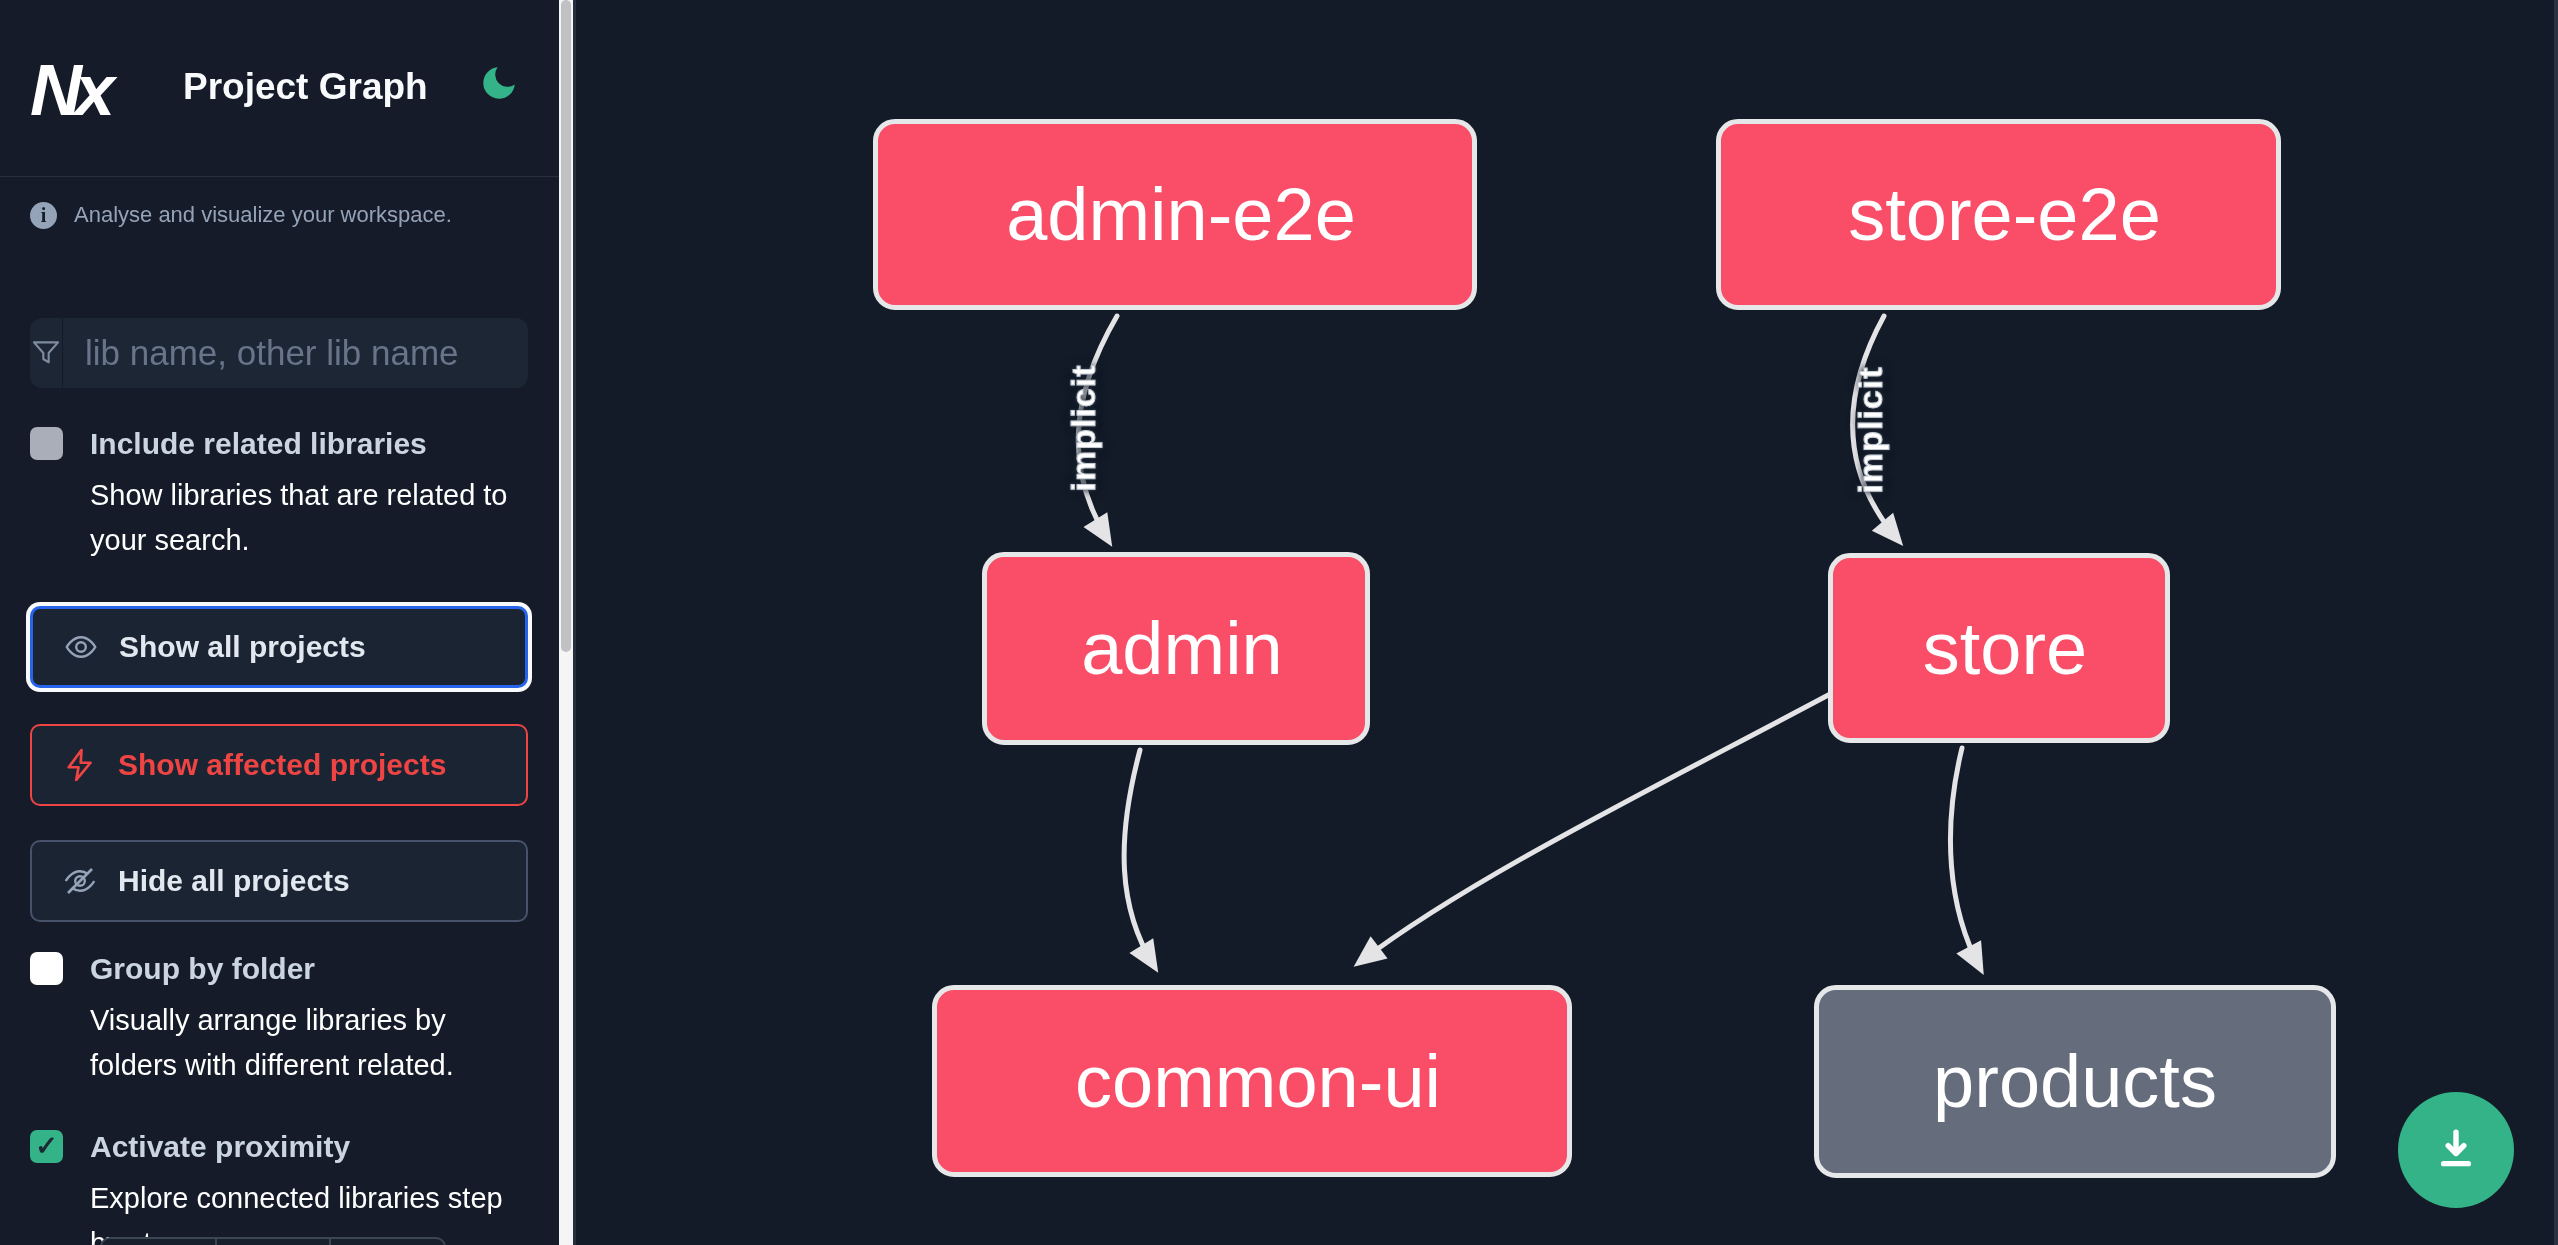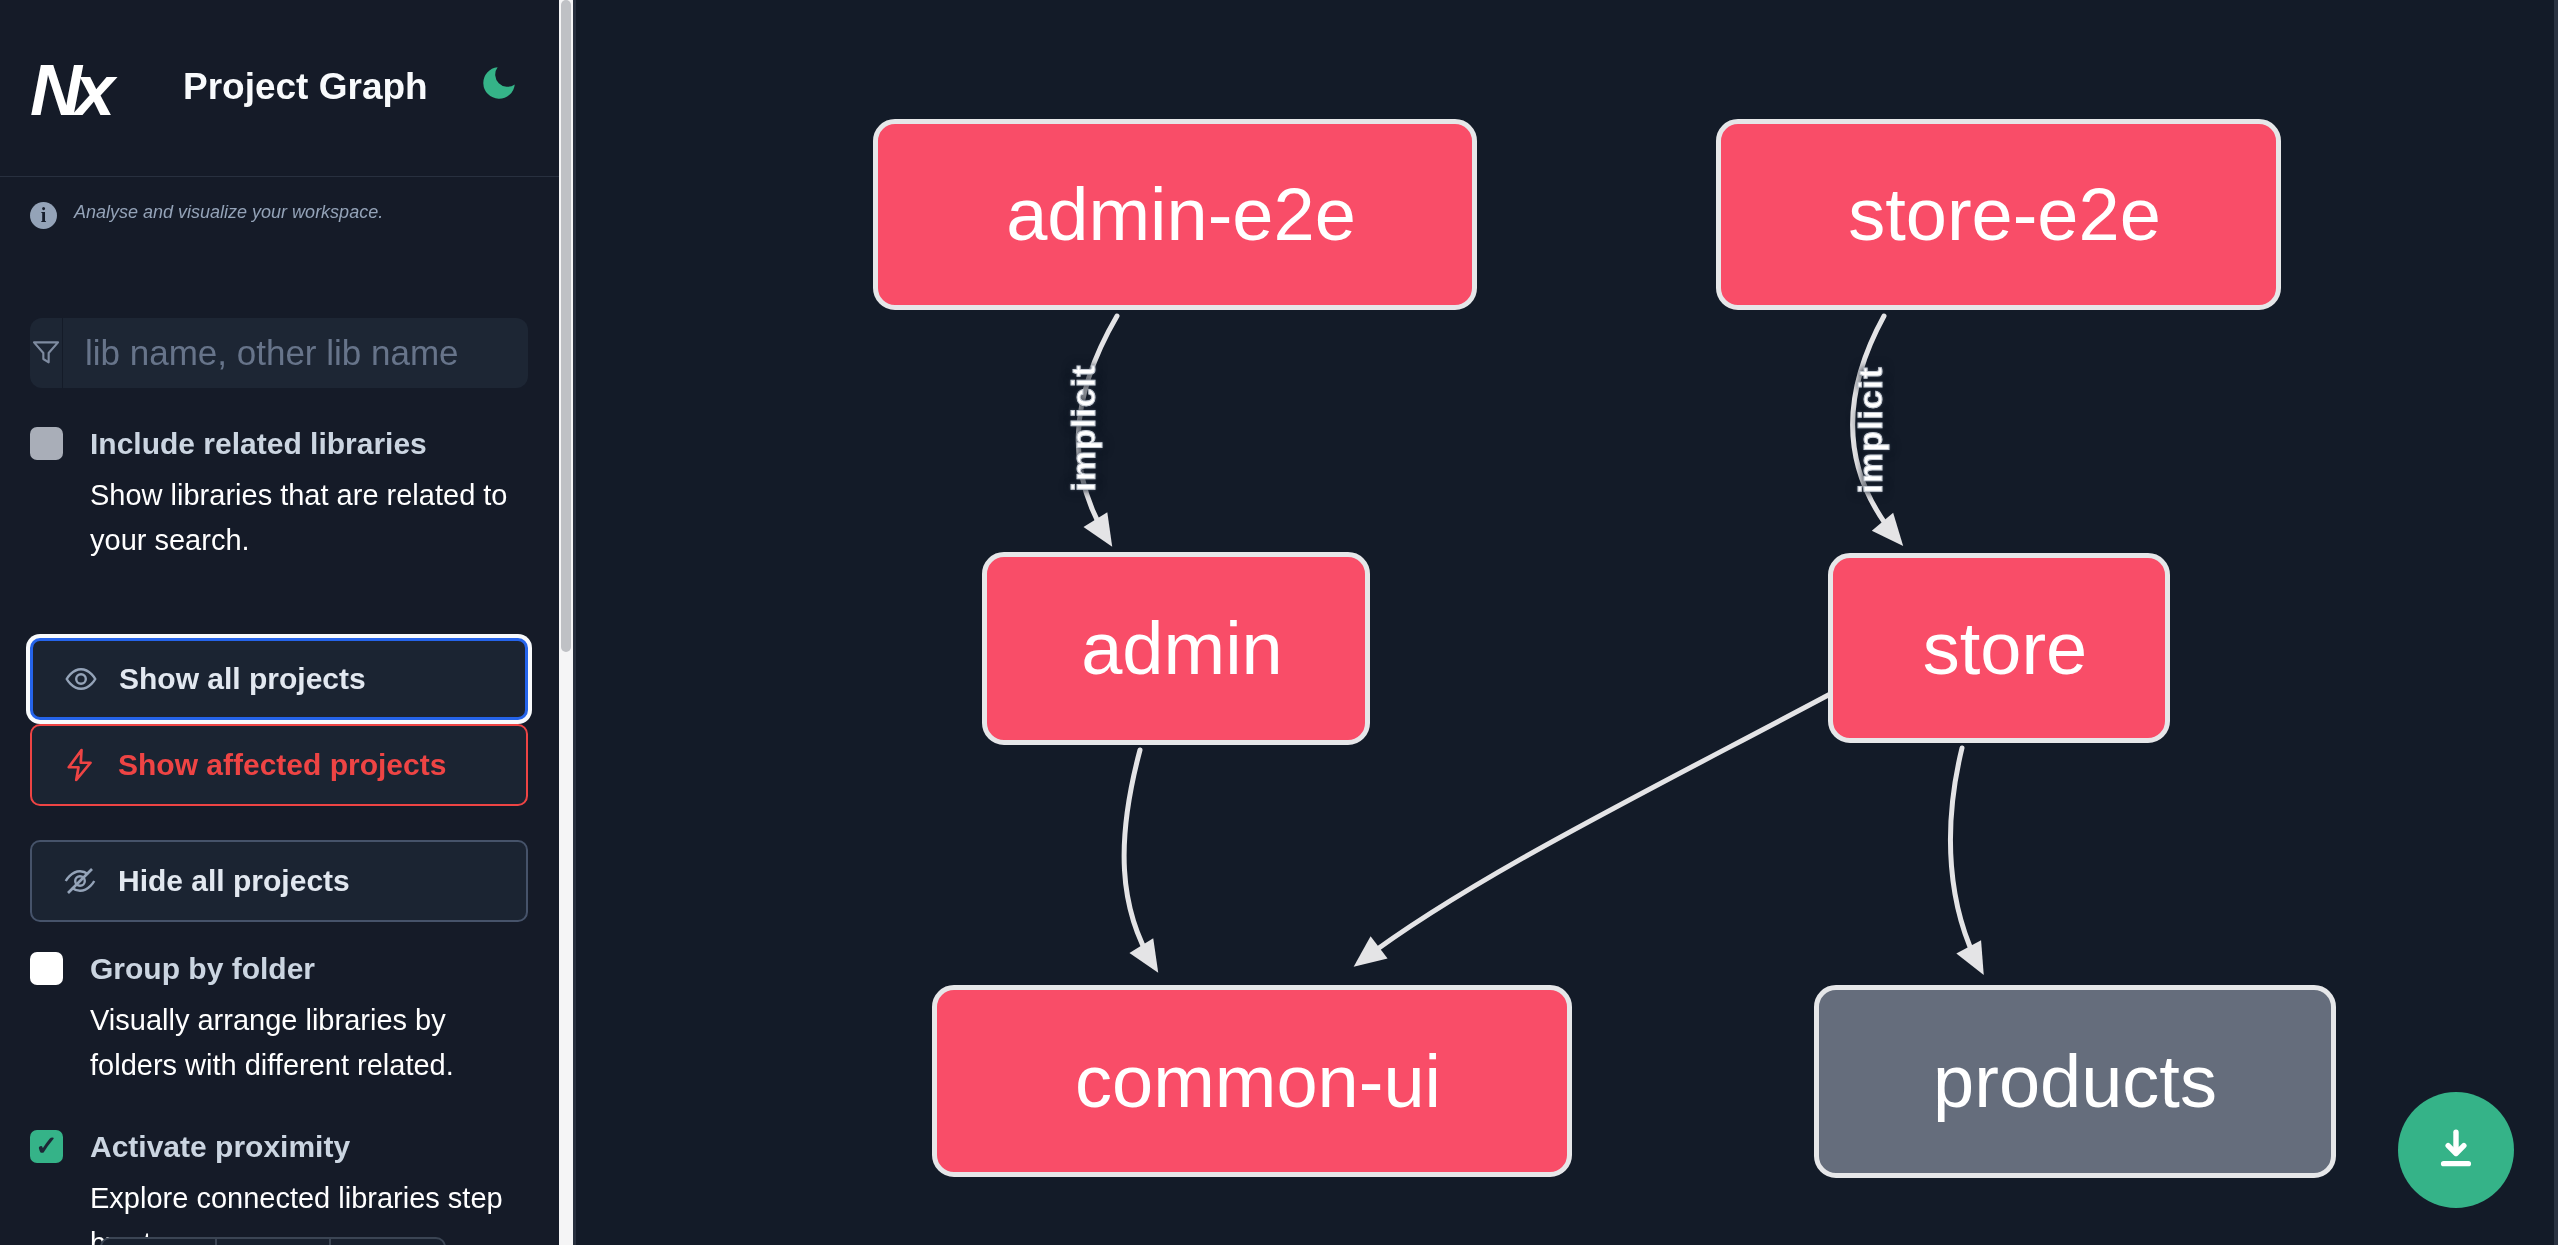--- a/index.html
+++ b/index.html
@@ -13,40 +13,40 @@
   .brand-row { position:absolute; left:30px; top:40px; width:500px; height:100px; }
   .nx-logo { position:absolute; left:0; top:2px; color:#ffffff; font-size:72px; font-weight:800; letter-spacing:-7px; line-height:96px;font-style:italic; }
   .app-title { position:absolute; left:153px; top:26px; font-size:37px; font-weight:600; color:#f8fafc; }
   .moon { position:absolute; left:448px; top:22px; width:42px; height:42px; }
   .header-divider { position:absolute; left:0; top:176px; width:559px; height:1px; background:#28303f; }
 
   .info-row { position:absolute; left:30px; top:200px; width:500px; height:34px; }
   .info-icon { position:absolute; left:0; top:2px; width:27px; height:27px; border-radius:50%; background:#94a3b8; }
   .info-icon::after { content:"i"; position:absolute; left:0; top:0; width:27px; height:27px;
     color:#161d2b; font-size:20px; font-weight:700; text-align:center; line-height:26px; font-family:"Liberation Serif", serif; }
-  .info-text { position:absolute; left:44px; top:2px; font-size:18px; color:#94a3b8;font-style:italic; }
+  .info-text { position:absolute; left:44px; top:2px; font-size:22px; color:#94a3b8; }
 
   .search-box { position:absolute; left:30px; top:318px; width:498px; height:70px; background:#1d2634; border-radius:12px; display:flex; align-items:center; }
   .search-icon-cell { width:86px; height:70px; display:flex; align-items:center; justify-content:center; border-right:1px solid #141b28; }
   .search-input { flex:1; height:70px; background:transparent; border:none; outline:none; color:#aab6c8; font-size:35px; padding:0 22px; font-family:"Liberation Sans", sans-serif; }
   .search-input::placeholder { color:#67748a; }
 
   .toggle { position:absolute; left:30px; width:500px; }
   .toggle-box { position:absolute; left:0; top:2px; width:33px; height:33px; border-radius:7px; }
   .toggle-box.gray { background:#a9aeb8; }
   .toggle-box.white { background:#ffffff; }
   .toggle-box.green { background:#35b388; }
   .toggle-box.green::after { content:"\2713"; position:absolute; left:0; top:0; width:33px; height:33px; color:#1d2736; font-size:27px; font-weight:700; text-align:center; line-height:33px; }
   .toggle-label { position:absolute; left:60px; top:2px; font-size:30px; font-weight:600; color:#cbd5e1; }
   .toggle-desc { position:absolute; left:60px; top:48px; width:445px; font-size:29px; line-height:45px; color:#ffffff; }
 
   .side-btn { position:absolute; left:30px; width:498px; height:82px; border-radius:10px; background:#1b2432; display:flex; align-items:center; cursor:pointer; }
   .side-btn .btn-icon { width:36px; height:36px; margin:0 20px 0 30px; flex:0 0 auto; }
   .side-btn .btn-label { font-size:30px; font-weight:600; color:#e2e8f0; }
-  .btn-focused { border:3px solid #2564eb; box-shadow:0 0 0 4px #f8fafc;margin-top:32px; }
+  .btn-focused { border:3px solid #2564eb; box-shadow:0 0 0 4px #f8fafc; }
   .btn-red { border:2px solid #ee4444; }
   .btn-red .btn-label { color:#ee4444; }
   .btn-plain { border:2px solid #46536a; }
 
   .segmented { position:absolute; left:100px; bottom:-24px; width:346px; height:32px; border:2px solid #3b4554; border-radius:10px 10px 0 0; display:flex; background:#18202e; }
   .segmented .seg { flex:1; border-right:2px solid #3b4554; }
   .segmented .seg:last-child { border-right:none; }
 
   
   .side-scrollbar { position:absolute; left:559px; top:0; width:14px; height:1245px; background:#f5f5f6; }

